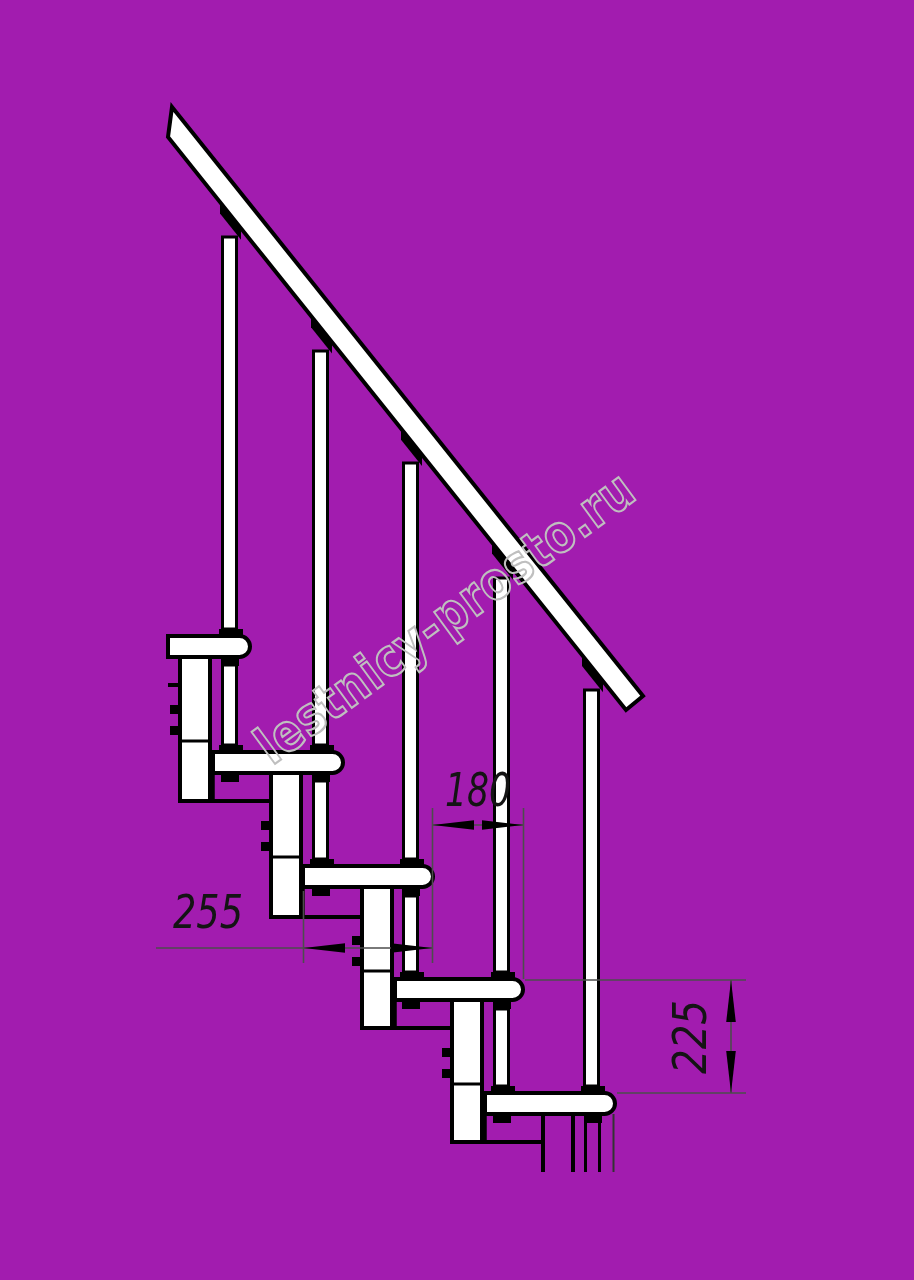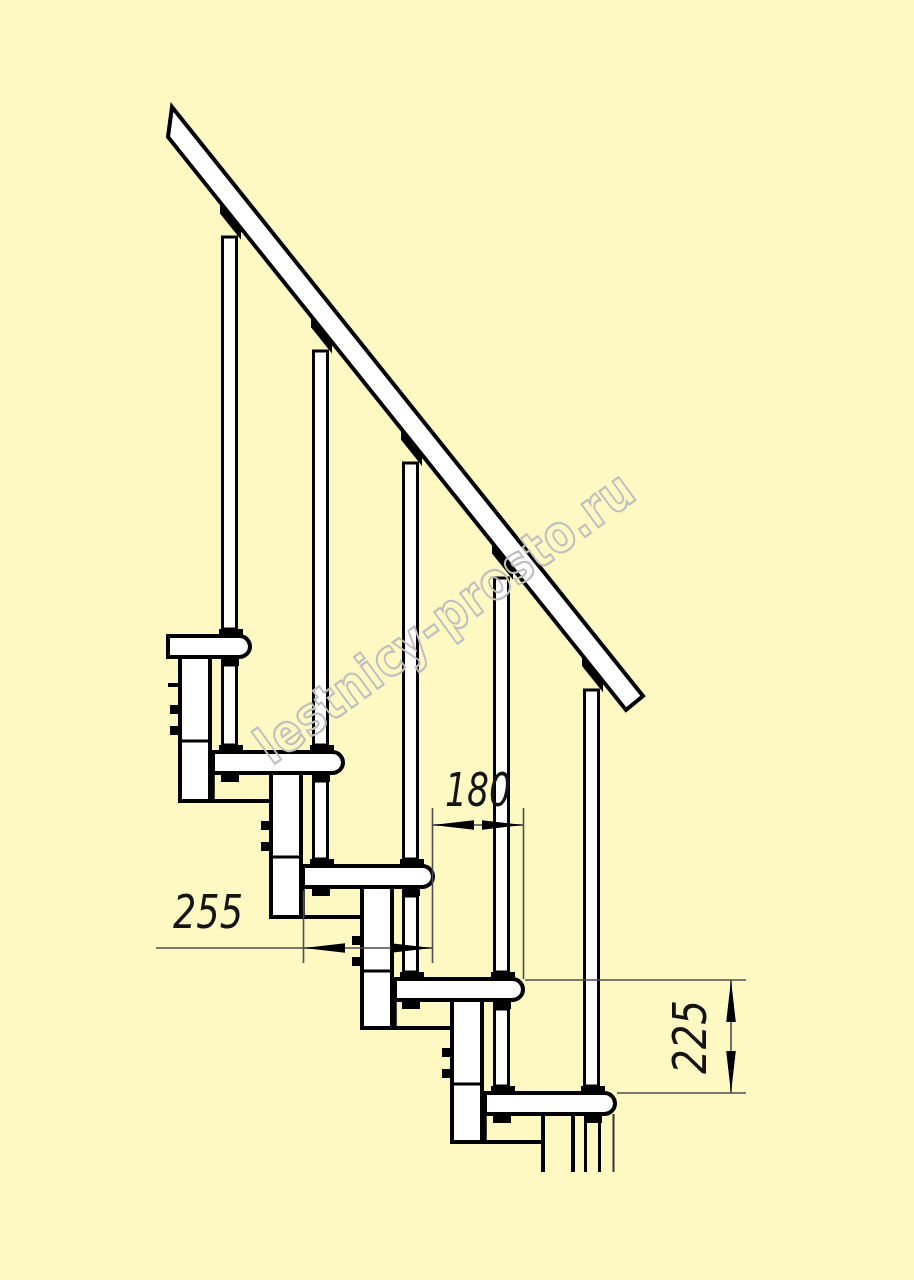--- a/index.html
+++ b/index.html
@@ -1,16 +1,16 @@
 <!DOCTYPE html>
 <html><head>
 <meta charset="utf-8">
 <style>
   html,body{margin:0;padding:0;background:#fff;}
-  .page{position:relative;width:914px;height:1280px;background:#fef9c3;overflow:hidden;
+  .page{position:relative;width:914px;height:1280px;background:#a21caf;overflow:hidden;
         font-family:"DejaVu Sans",sans-serif;}
   svg{position:absolute;left:0;top:0;}
   .dim-text{font-family:"DejaVu Sans",sans-serif;font-style:italic;font-size:46px;}
   .wm{font-family:"DejaVu Sans",sans-serif;font-weight:bold;font-size:52px;letter-spacing:1px;}
 </style>
 </head>
 <body>
 
 <div class="page">
 <svg width="914" height="1280" viewBox="0 0 914 1280">

